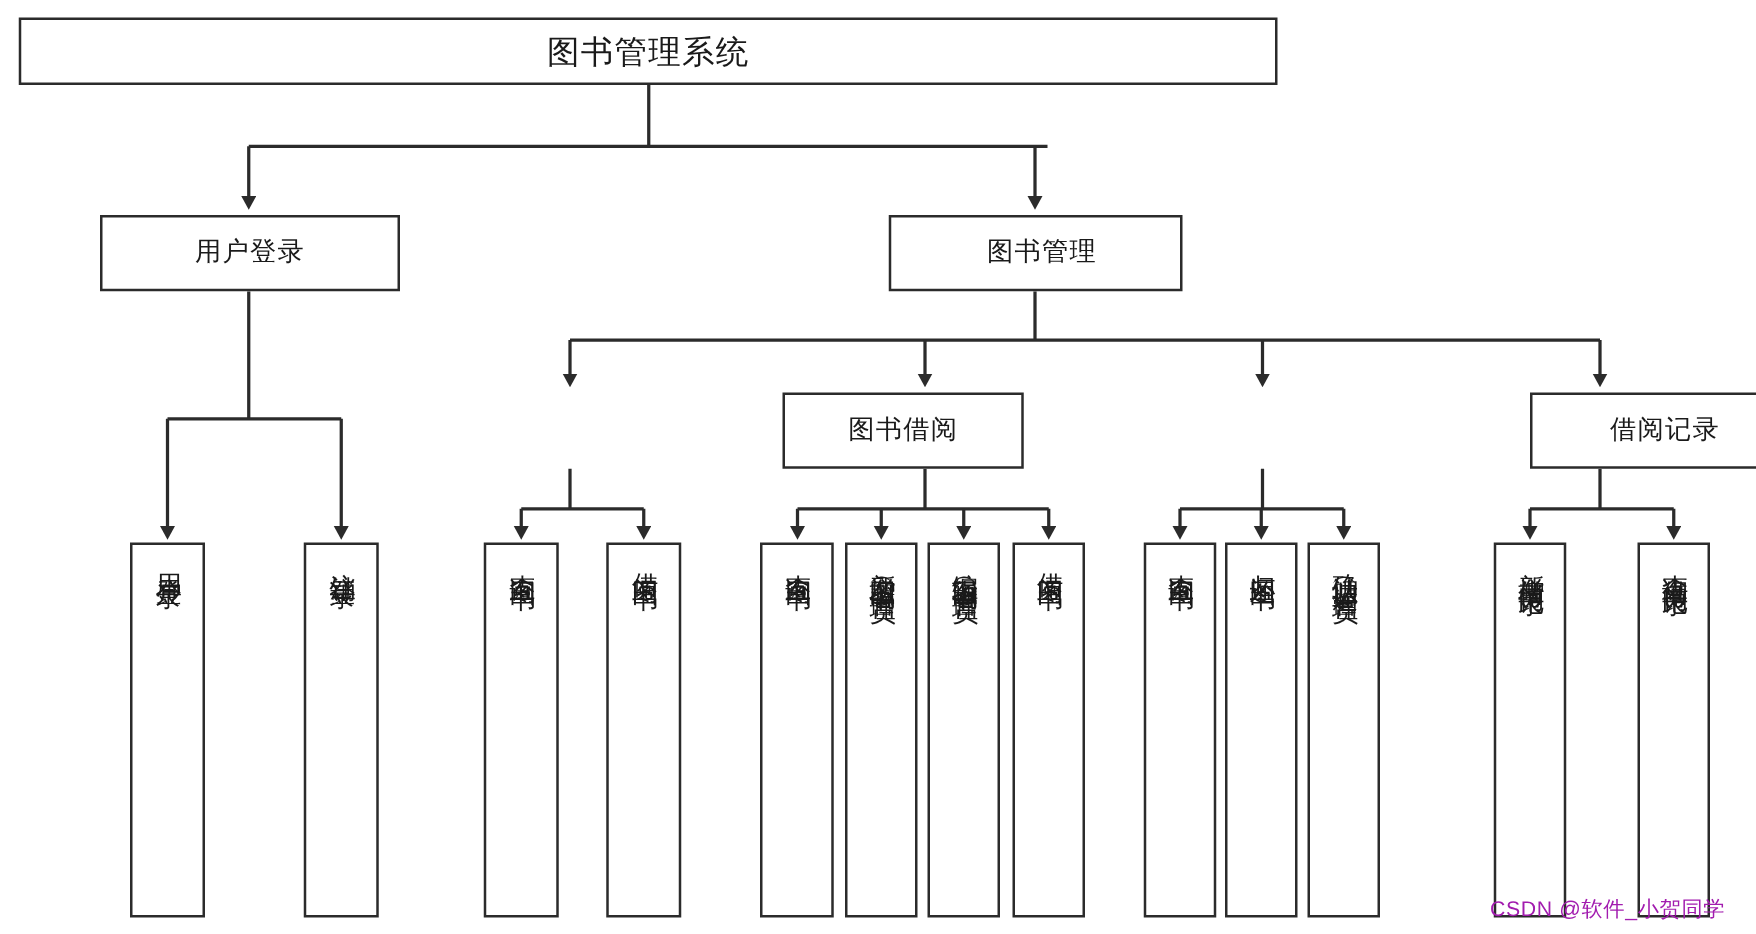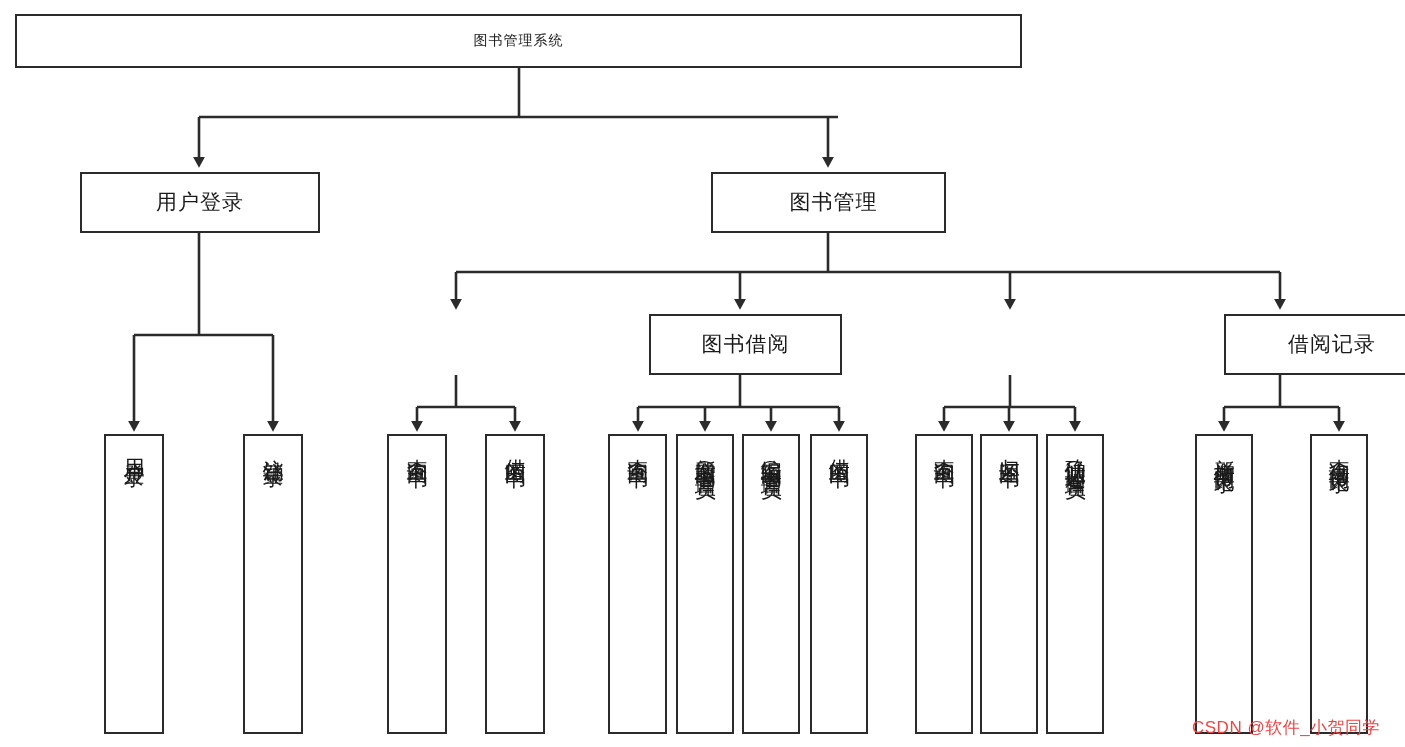--- a/index.html
+++ b/index.html
@@ -35,40 +35,40 @@
     justify-content: center;
     color: #1a1a1a;
   }
   .node.h {
     font-size: 21px;
     line-height: 1.25;
     letter-spacing: 1px;
     white-space: nowrap;
   }
   .node.root {
-    font-size: 14px;
+    font-size: 26px;
   }
   .node.v {
     align-items: flex-start;
     justify-content: center;
     padding-top: 6px;
   }
   .node.v .vtext {
     writing-mode: vertical-rl;
     text-orientation: upright;
     font-size: 21px;
     line-height: 1.35;
     letter-spacing: 3px;
     white-space: nowrap;
     color: #1a1a1a;
   }
   .watermark {
     position: absolute;
     font-size: 17px;
-    color: #ef4444;
+    color: #a21caf;
     letter-spacing: 0.5px;
     white-space: nowrap;
     user-select: none;
   }
 </style>
 </head>
 <body>
 
 <div id="canvas">
 
@@ -126,21 +126,21 @@
     <span>图书管理系统</span>
   </div>
 
   <div class="node h" style="left:80px; top:172px; width:240px; height:61px;">
     <span>用户登录</span>
   </div>
   <div class="node h" style="left:711px; top:172px; width:235px; height:61px;padding-left:10px;">
     <span>图书管理</span>
   </div>
 
-  <div class="node h" style="left:649px; top:314px; width:193px; height:61px;justify-content:center;">
+  <div class="node h" style="left:626px; top:314px; width:193px; height:61px;justify-content:center;">
     <span>图书借阅</span>
   </div>
   <div class="node h" style="left:1224px; top:314px; width:216px; height:61px;">
     <span>借阅记录</span>
   </div>
 
   <div class="node v" style="left:104px; top:434px; width:60px; height:300px;">
     <span class="vtext">用户登录</span>
   </div>
   <div class="node v" style="left:243px; top:434px; width:60px; height:300px;">

